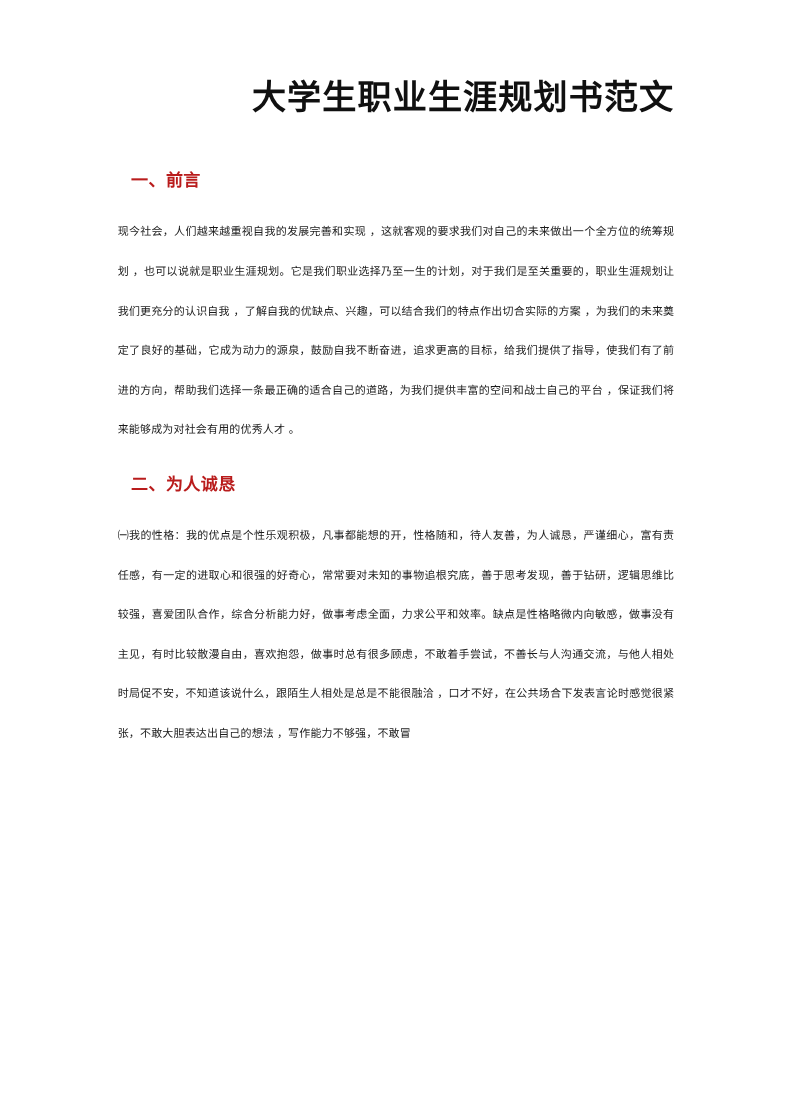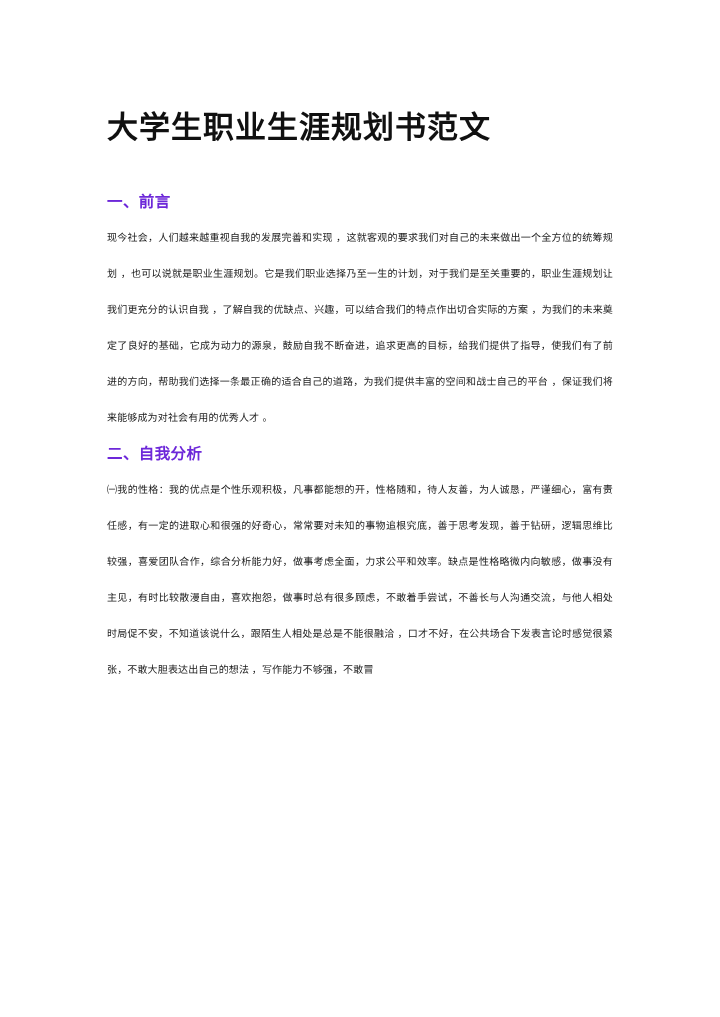--- a/index.html
+++ b/index.html
@@ -24,38 +24,38 @@
     top: 0;
     width: 506px;
   }
 
   .doc-title {
     font-family: "DejaVu Serif", "Liberation Serif", serif;
     font-weight: bold;
     font-size: 31px;
     line-height: 1;
     color: #101010;
-    text-align: left;
+    text-align: right;
     letter-spacing: 1px;
     margin: 0;
-    padding-top: 112px;
+    padding-top: 74px;
     white-space: nowrap;
   }
 
   .body-block {
     margin-top: 41px;
   }
 
   .sec-heading {
     font-family: "DejaVu Sans", "Liberation Sans", sans-serif;
     font-size: 15.5px;
     line-height: 36px;
-    color: #6d28d9;
+    color: #b91c1c;
     letter-spacing: 0.4px;
-    margin: 0;
+    margin: 12px;
     white-space: nowrap;
   }
 
   .para {
     font-family: "DejaVu Sans", "Liberation Sans", sans-serif;
     font-size: 10px;
     line-height: 36px;
     color: #1a1a1a;
     letter-spacing: 0.15px;
     margin: 0;
@@ -87,19 +87,19 @@
     <h1 class="doc-title">大学生职业生涯规划书范文</h1>
 
     <div class="body-block">
 
       <div class="section">
         <h2 class="sec-heading">一、前言</h2>
         <p class="para">现今社会，人们越来越重视自我的发展完善和实现 ，这就客观的要求我们对自己的未来做出一个全方位的统筹规划 ，也可以说就是职业生涯规划。它是我们职业选择乃至一生的计划，对于我们是至关重要的，职业生涯规划让我们更充分的认识自我 ，了解自我的优缺点、兴趣，可以结合我们的特点作出切合实际的方案 ，为我们的未来奠定了良好的基础，它成为动力的源泉，鼓励自我不断奋进，追求更高的目标，给我们提供了指导，使我们有了前进的方向，帮助我们选择一条最正确的适合自己的道路，为我们提供丰富的空间和战士自己的平台 ，保证我们将来能够成为对社会有用的优秀人才 。</p>
       </div>
 
       <div class="section">
-        <h2 class="sec-heading">二、自我分析</h2>
+        <h2 class="sec-heading">二、为人诚恳</h2>
         <p class="para tight">㈠我的性格：我的优点是个性乐观积极，凡事都能想的开，性格随和，待人友善，为人诚恳，严谨细心，富有责任感，有一定的进取心和很强的好奇心，常常要对未知的事物追根究底，善于思考发现，善于钻研，逻辑思维比较强，喜爱团队合作，综合分析能力好，做事考虑全面，力求公平和效率。缺点是性格略微内向敏感，做事没有主见，有时比较散漫自由，喜欢抱怨，做事时总有很多顾虑，不敢着手尝试，不善长与人沟通交流，与他人相处时局促不安，不知道该说什么，跟陌生人相处是总是不能很融洽 ，口才不好，在公共场合下发表言论时感觉很紧张，不敢大胆表达出自己的想法 ，写作能力不够强，不敢冒</p>
       </div>
 
     </div>
   </div>
 </div>
 
 </body></html>

